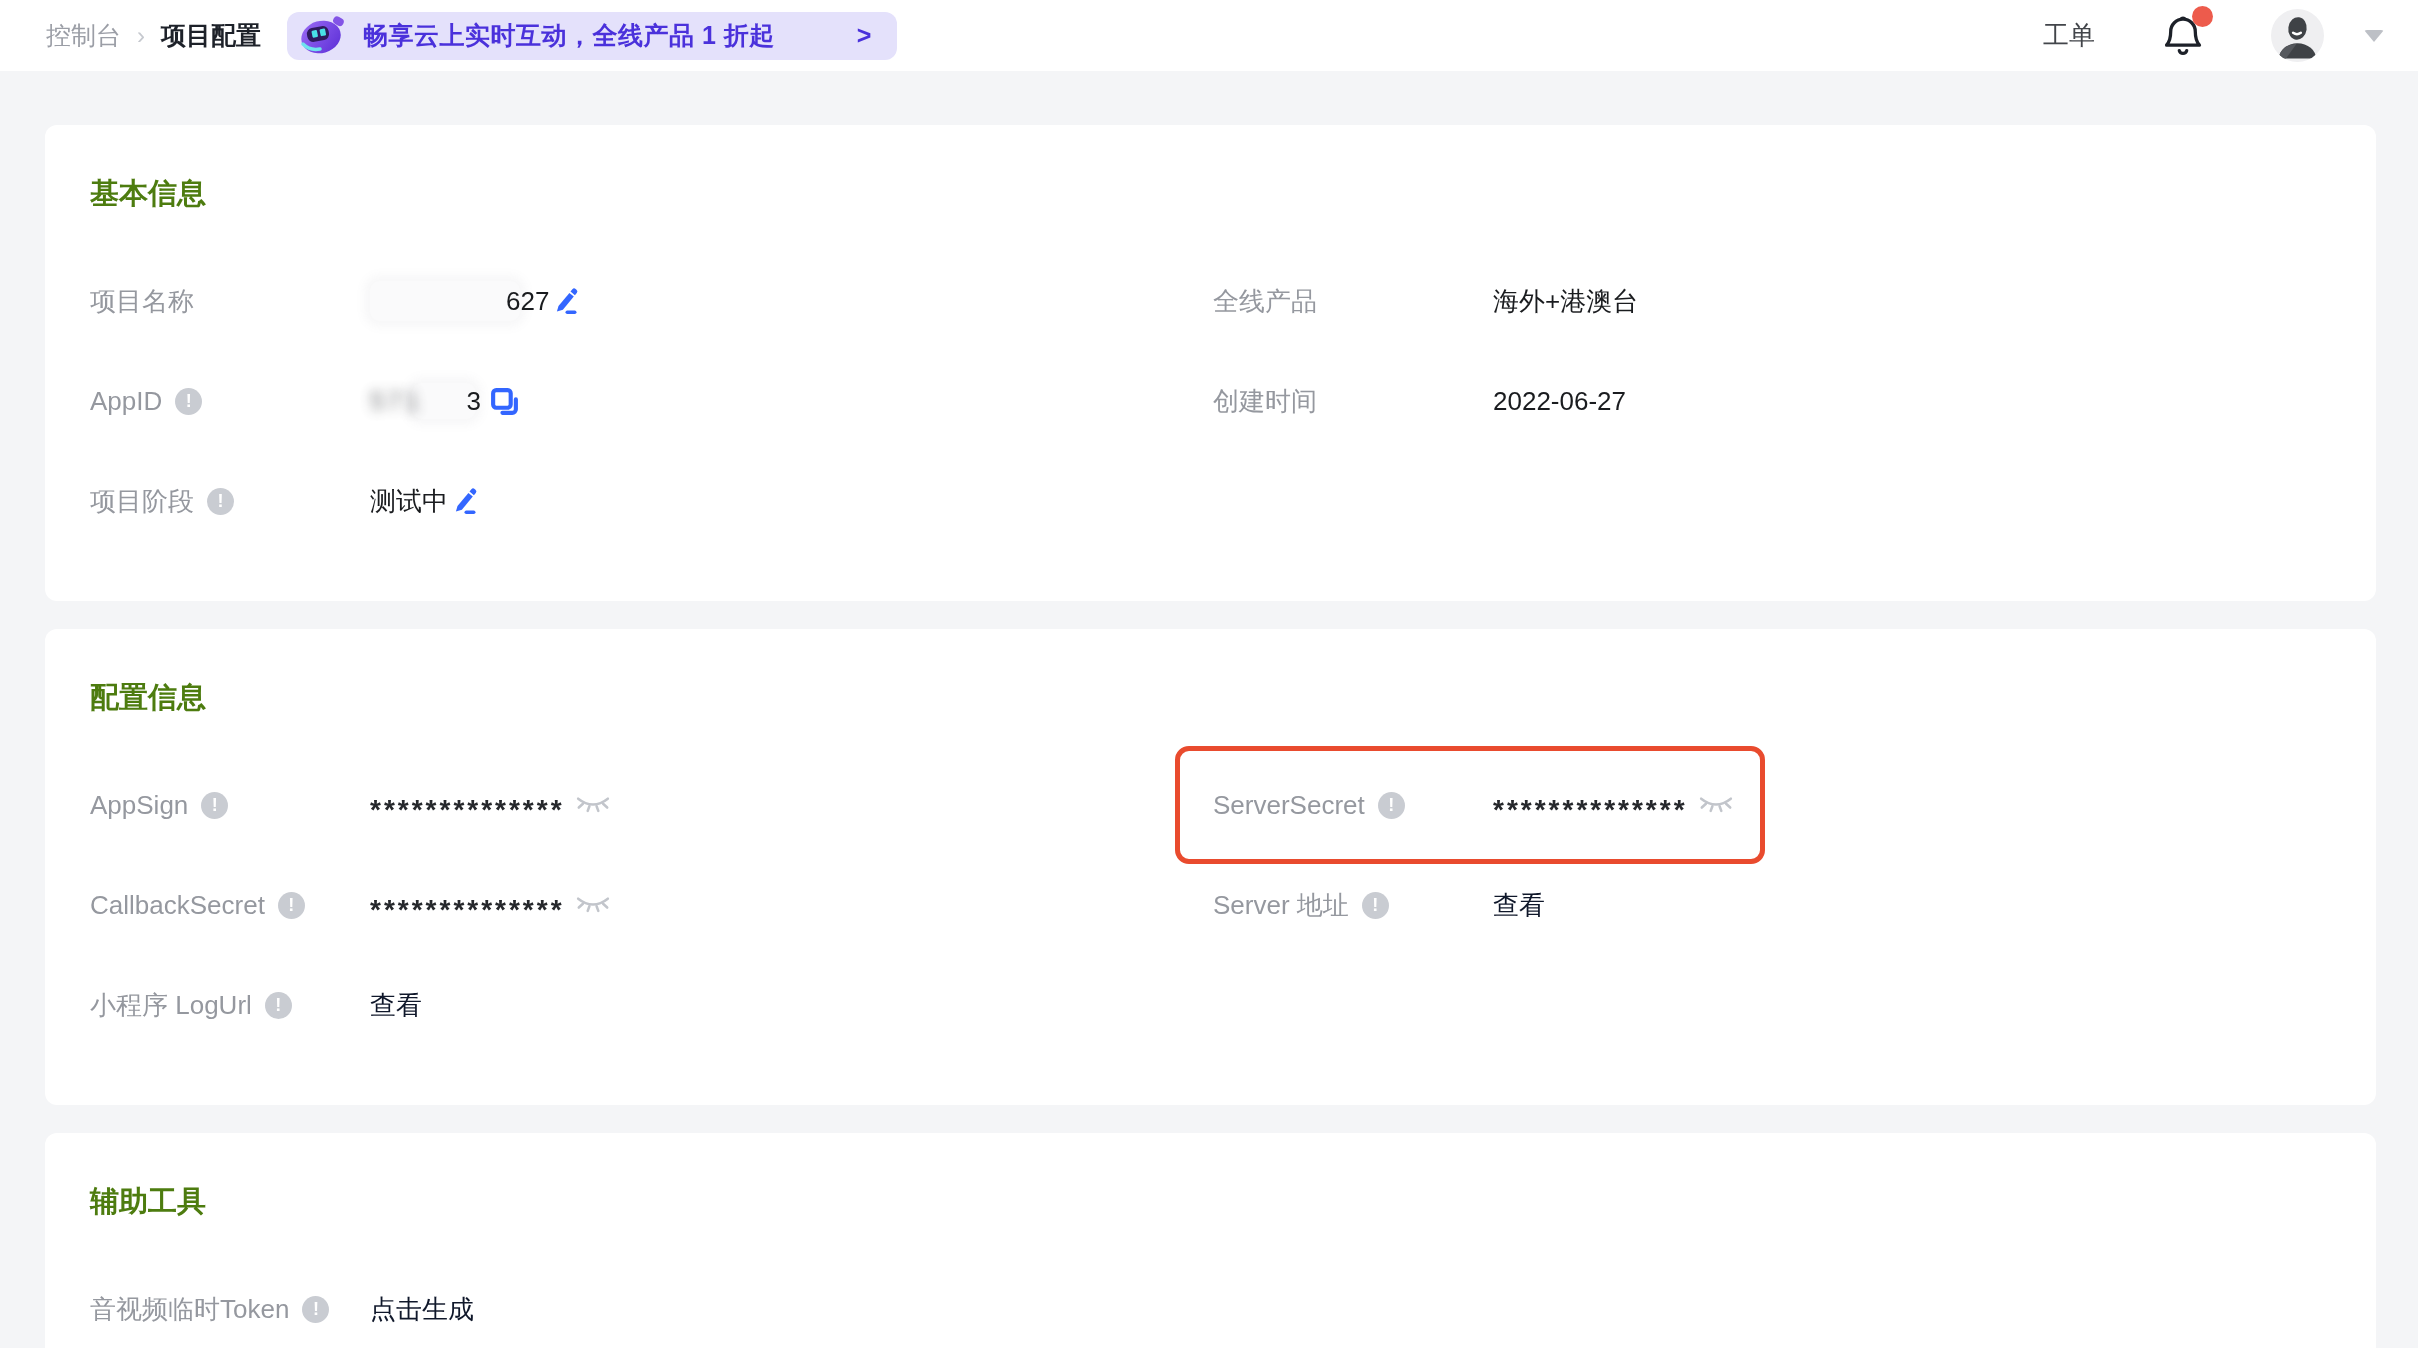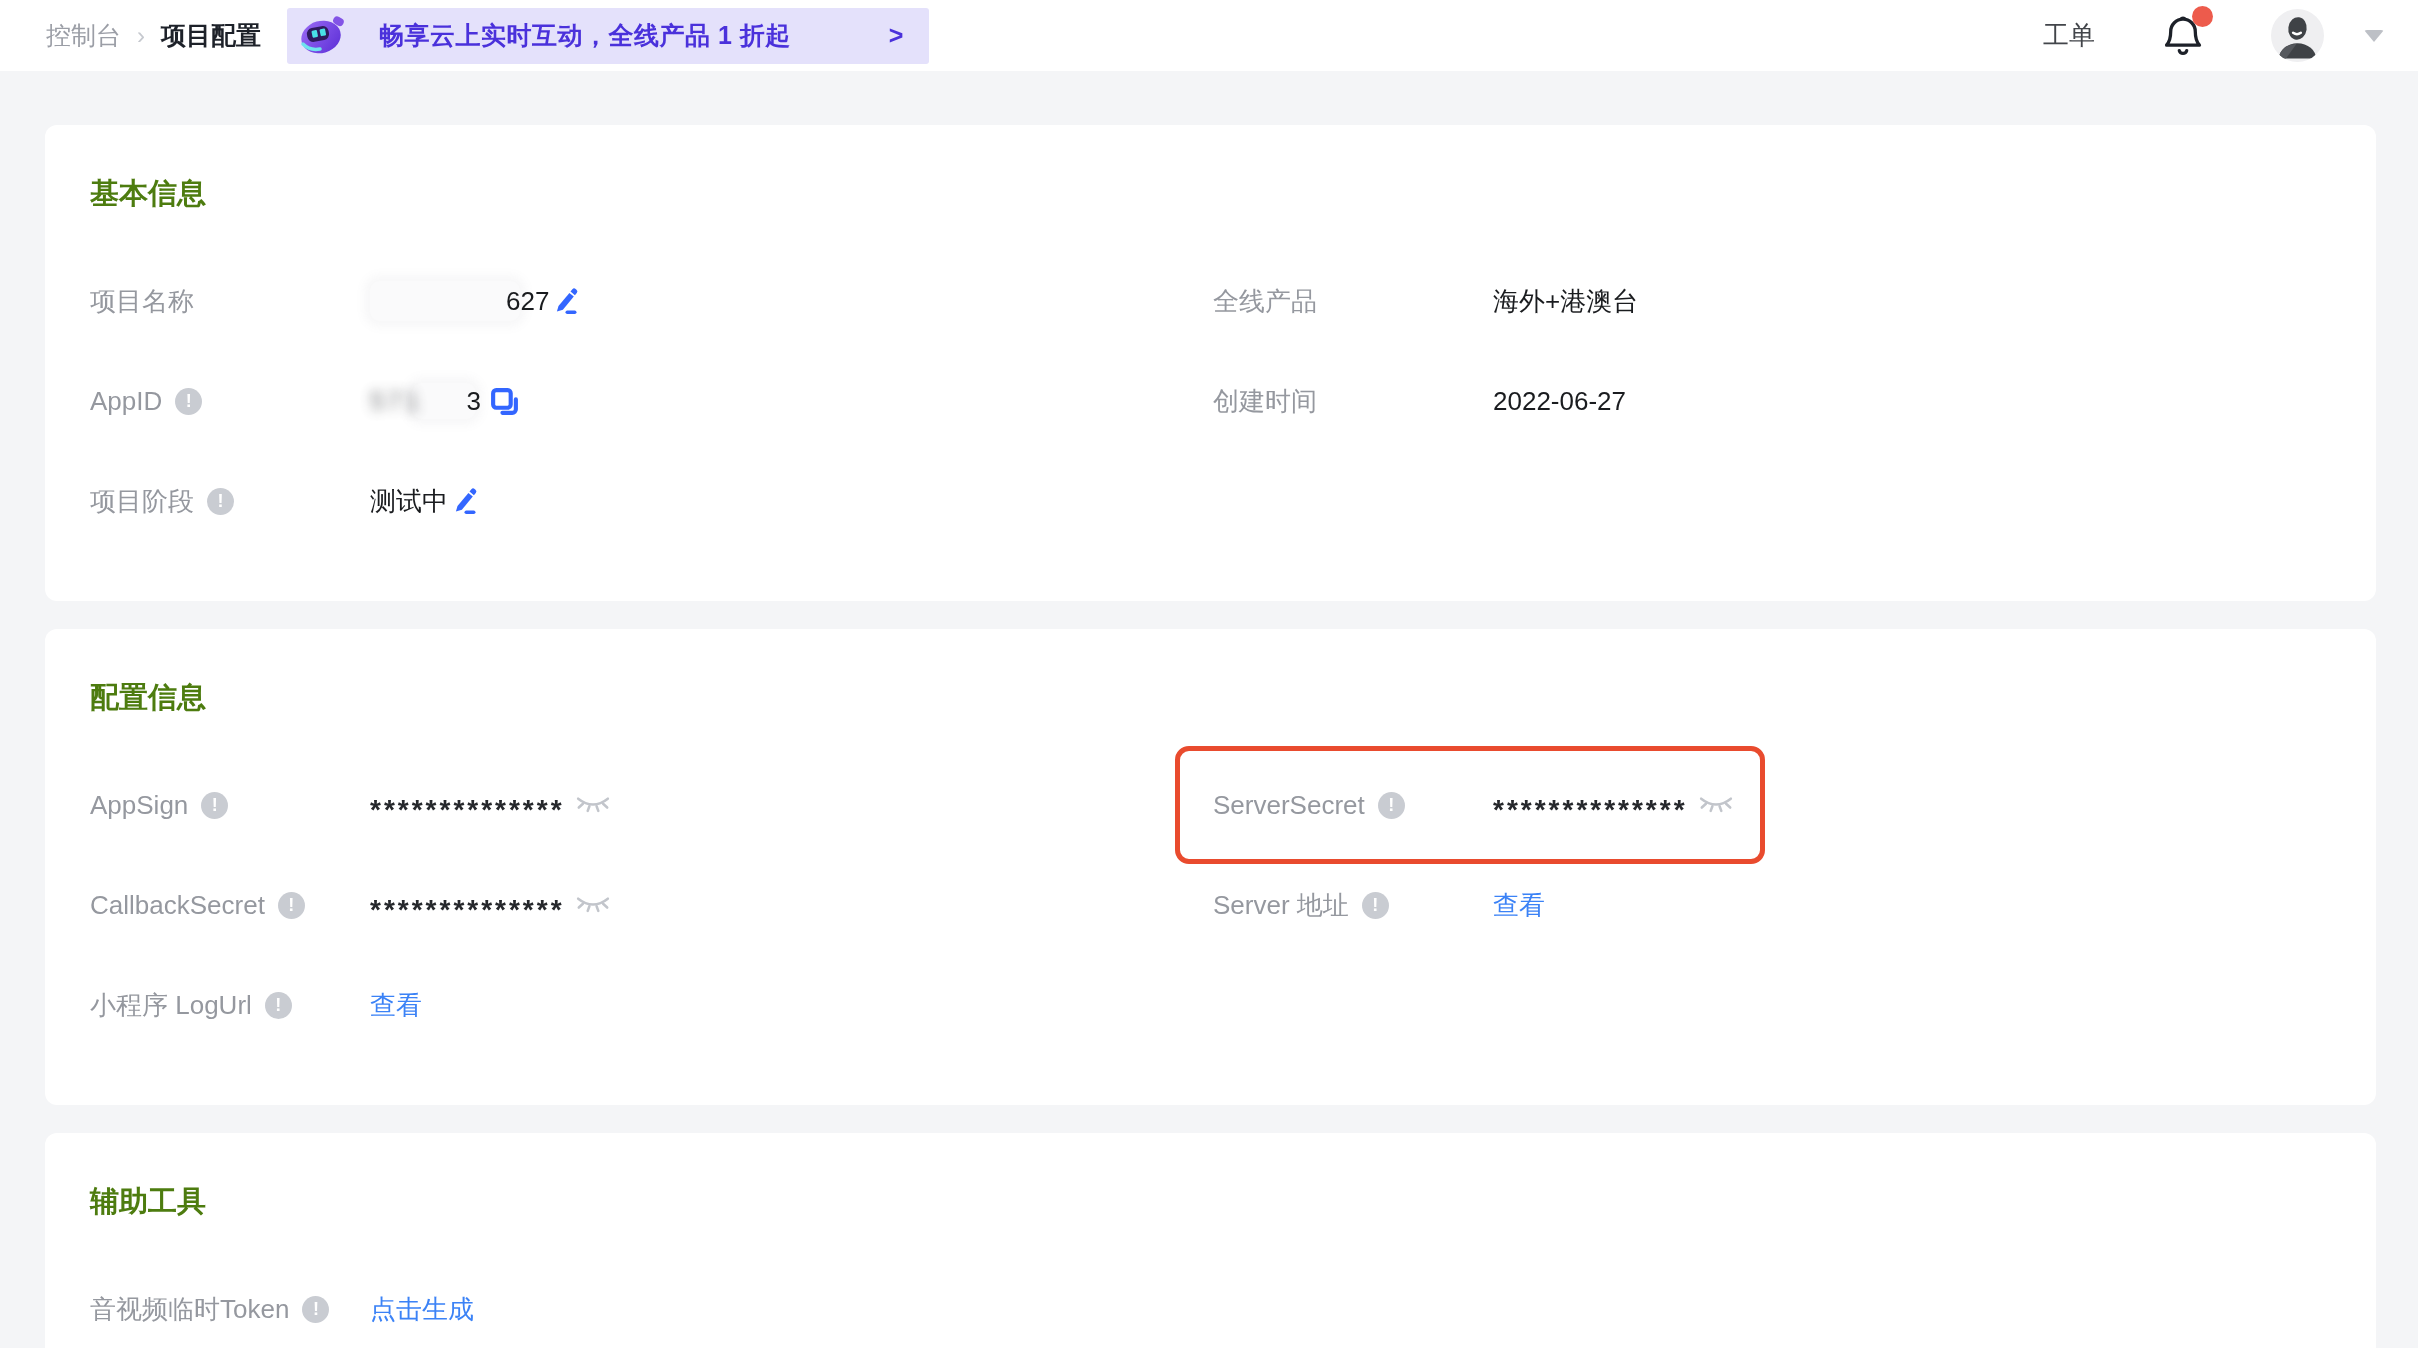--- a/index.html
+++ b/index.html
@@ -16,24 +16,24 @@
     height:71px; background:#FFFFFF;
     display:flex; align-items:center;
     padding:0 34px 0 46px;
   }
   .breadcrumb { display:flex; align-items:center; gap:16px; font-size:25px; white-space:nowrap; }
   .bc-root { color:#9B9EA6; cursor:pointer; }
   .bc-sep  { color:#C6C9CF; font-size:24px; }
   .bc-current { color:#1D2129; font-weight:700; }
 
   .promo {
-    margin-left:26px; height:56px;
-    background:#E4E1FB; border-radius:3px;
+    margin-left:26px; height:48px;
+    background:#E4E1FB; border-radius:12px;
     display:flex; align-items:center;
-    padding:0 26px 0 10px; gap:32px;
+    padding:0 26px 0 10px; gap:16px;
     cursor:pointer; white-space:nowrap;
   }
   .promo-text  { color:#4A31DB; font-weight:700; font-size:25px; letter-spacing:0.5px; }
   .promo-arrow { color:#4A31DB; font-weight:700; font-size:25px; margin-left:66px; }
 
   .top-right { margin-left:auto; display:flex; align-items:center; gap:68px; }
   .ticket { font-size:26px; color:#42454A; cursor:pointer; }
   .bell-wrap { position:relative; cursor:pointer; display:flex; }
   .bell-dot {
     position:absolute; top:-8px; right:-10px;
@@ -70,21 +70,21 @@
   }
   .field-value { display:flex; align-items:center; font-size:26px; color:#1A1C1F; }
 
   .info-i {
     width:27px; height:27px; border-radius:50%;
     background:#C9CCD2; color:#FFFFFF;
     font-size:18px; font-weight:700;
     display:flex; align-items:center; justify-content:center;
     flex-shrink:0; cursor:pointer; line-height:1;
   }
-  .link { color:#3b82f6; cursor:pointer; }
+  .link { color:#0f172a; cursor:pointer; }
   .stars { font-weight:700; font-size:28px; letter-spacing:3px; color:#26282C; position:relative; top:5px; white-space:nowrap; }
 
   .smudge {
     display:inline-block; width:150px; height:40px; border-radius:10px;
     background:#FAFAFB; box-shadow:0 0 10px 6px rgba(120,120,130,0.06);
   }
   .smudge.small { width:64px; height:36px; margin:0 -10px; }
   .ghost { filter:blur(6px); opacity:0.75; color:#3A3C40; letter-spacing:3px; }
 
   .icon-btn { cursor:pointer; display:flex; align-items:center; }

